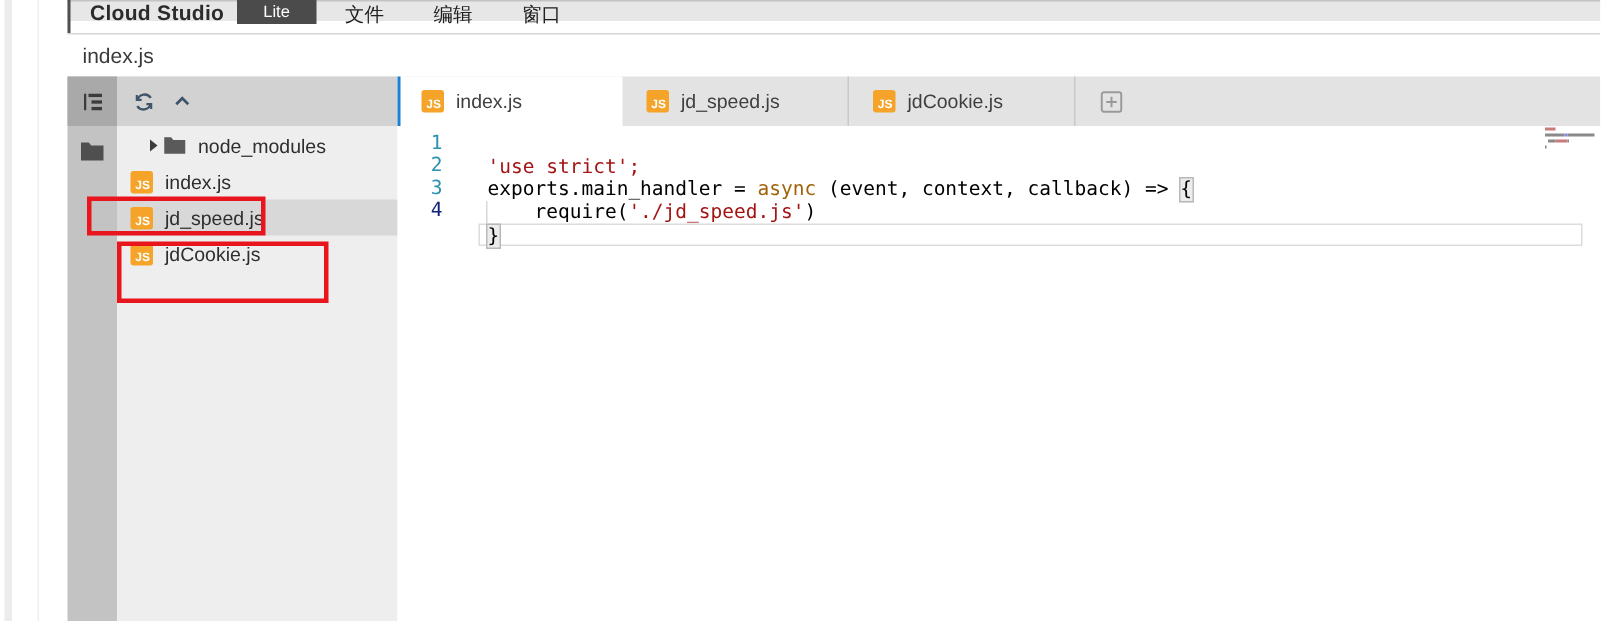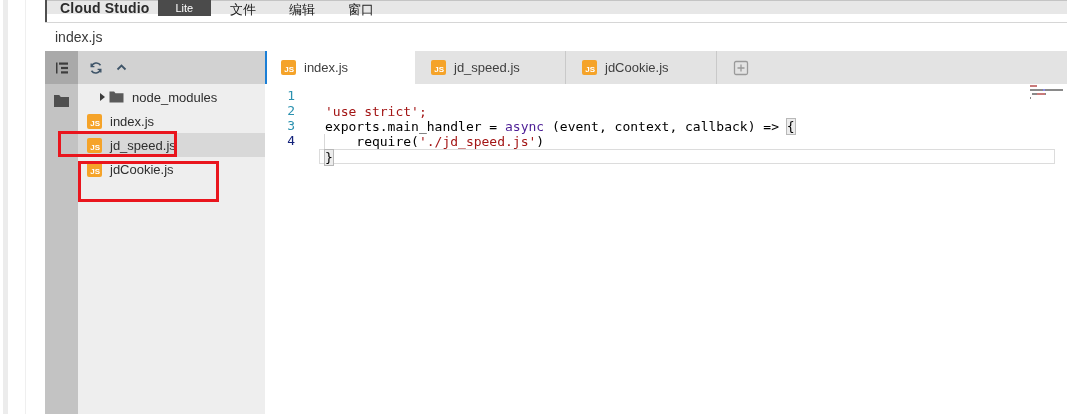--- a/index.html
+++ b/index.html
@@ -57,21 +57,21 @@
   .editor{position:absolute;left:265px;top:84px;width:802px;height:330px;background:#fff;}
   .gutter{position:absolute;left:0;top:4px;width:60px;font-family:"DejaVu Sans Mono","Liberation Mono",monospace;
           font-size:13px;line-height:15px;text-align:right;box-sizing:border-box;padding-right:30px;color:#2b91af;}
   .gutter .ln{height:15px;}
   .gutter .ln.active-ln{color:#13227a;}
   .code{position:absolute;left:60px;top:20px;width:742px;font-family:"DejaVu Sans Mono","Liberation Mono",monospace;
         font-size:13px;line-height:15px;white-space:pre;color:#000;}
   .code-line{height:15px;position:relative;box-sizing:border-box;}
   .code-line.current{border:1px solid #dcdcdc;margin-left:-6px;padding-left:5px;width:736px;}
   .seg.string{color:#a31515;}
-  .seg.keyword{color:#4c1d95;}
+  .seg.keyword{color:#a16207;}
   .seg.bracket-match{border:1px solid #b8b8b8;background:#ececec;margin:-1px;}
   .indent-guide{position:absolute;left:-1px;top:0;bottom:0;width:1px;background:#d8d8d8;}
 
   
   .minimap{position:absolute;left:765px;top:1px;width:36px;cursor:pointer;}
   .mm-row{height:2px;margin-bottom:2px;display:flex;}
   .mm-seg{height:2px;}
 
   
   .anno{position:absolute;border:3px solid #e9151d;box-sizing:border-box;pointer-events:none;}

